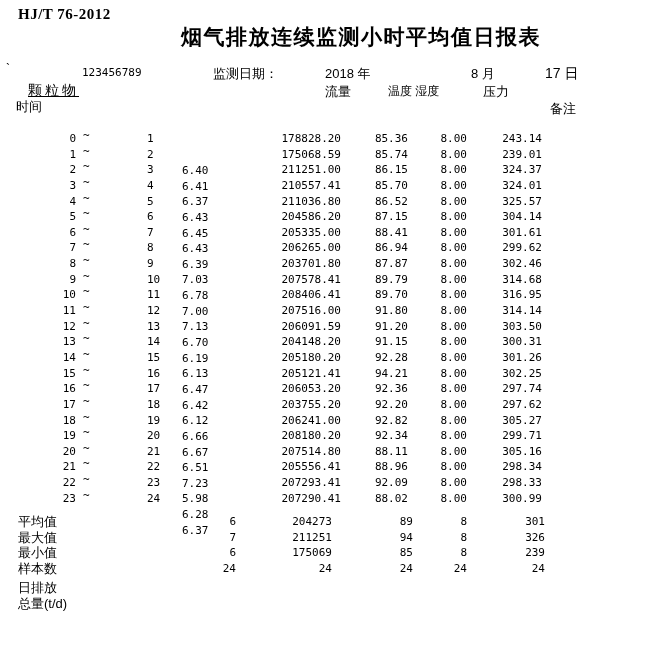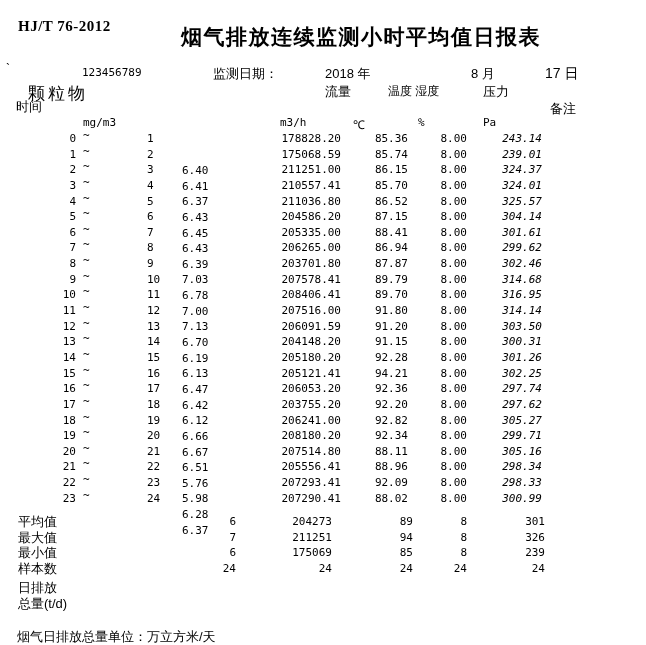--- a/index.html
+++ b/index.html
@@ -1,48 +1,48 @@
 <!DOCTYPE html>
 <html><head>
 <meta charset="utf-8">
 <style>
   html,body{margin:0;padding:0;background:#ffffff;}
   .sheet{position:relative;width:646px;height:645px;background:#ffffff;color:#000;
          font-family:"Liberation Sans",sans-serif;overflow:hidden;}
   .abs{position:absolute;white-space:nowrap;}
-  .std{left:18px;top:6px;font-family:"Liberation Serif",serif;font-weight:bold;font-size:15px;letter-spacing:0.5px;margin-top:12px;}
+  .std{left:18px;top:6px;font-family:"Liberation Serif",serif;font-weight:bold;font-size:15px;letter-spacing:0.5px;}
   .title{left:157px;top:23px;font-size:21px;font-weight:bold;letter-spacing:1.5px;margin-left:24px;}
   .plant{left:18px;top:51px;font-size:13px;}
   .tick{left:6px;top:62px;font-size:12px;}
   .code{left:82px;top:66px;font-family:"DejaVu Sans Mono",monospace;font-size:11px;}
   .datelabel{left:213px;top:65px;font-size:13px;}
   .dateyear{left:325px;top:65px;font-size:13px;text-align:right;}
   .datemonth{left:471px;top:65px;font-size:13px;}
   .dateday{left:545px;top:65px;font-size:14px;}
-  .hdr-pm{left:28px;top:82px;font-size:17px;letter-spacing:3px;}
+  .hdr-pm{left:28px;top:82px;font-size:14px;letter-spacing:3px;text-decoration:underline;}
   .hdr-flow{left:325px;top:83px;font-size:13px;}
   .hdr-temphum{left:388px;top:83px;font-size:12px;}
   .hdr-pres{left:483px;top:83px;font-size:13px;}
   .hdr-time{left:16px;top:98px;font-size:13px;}
   .hdr-remark{left:550px;top:100px;font-size:13px;}
   .units{top:116px;left:0;width:646px;height:14px;font-family:"DejaVu Sans Mono",monospace;font-size:11px;}
   .u{position:absolute;top:0;}
   .u-pm{left:83px;} .u-flow{left:280px;} .u-temp{left:353px;font-family:"Liberation Sans",sans-serif;font-size:12px;}
   .u-hum{left:418px;} .u-pres{left:483px;}
   .rows{position:absolute;top:131px;left:0;width:646px;}
   .row{position:relative;height:15.65px;font-family:"DejaVu Sans Mono",monospace;font-size:11px;}
   .c{position:absolute;top:1px;}
   .cs{left:0;width:76px;text-align:right;}
   .ct{left:83px;top:-2px;font-size:11px;}
   .ce{left:147px;}
   .pm{left:182px;width:100px;text-align:left;margin-top:32px;}
   .fl{left:241px;width:100px;text-align:right;}
   .tp{left:308px;width:100px;text-align:right;}
   .hm{left:367px;width:100px;text-align:right;}
-  .pr{left:442px;width:100px;text-align:right;font-style:italic;}
+  .pr{left:442px;width:100px;text-align:right;}
   .summary{position:absolute;top:512px;left:0;width:514px;}
   .srow{position:relative;height:15.7px;}
   .sl{position:absolute;left:18px;top:1px;font-size:13px;}
   .sv{position:absolute;top:3px;font-family:"DejaVu Sans Mono",monospace;font-size:11px;text-align:right;width:100px;}
   .s-pm{left:136px;} .s-fl{left:232px;} .s-tp{left:313px;} .s-hm{left:367px;} .s-pr{left:445px;}
   .emis1{left:18px;top:579px;font-size:13px;}
   .emis2{left:18px;top:595px;font-size:13px;}
   .note{left:17px;top:628px;font-size:13px;}
 </style>
 </head>
@@ -58,27 +58,20 @@
   <div class="abs datemonth">8 月</div>
   <div class="abs dateday">17 日</div>
 
   <div class="abs hdr-pm">颗粒物</div>
   <div class="abs hdr-flow">流量</div>
   <div class="abs hdr-temphum">温度 湿度</div>
   <div class="abs hdr-pres">压力</div>
   <div class="abs hdr-time">时间</div>
   <div class="abs hdr-remark">备注</div>
 
-  <div class="abs units">
-    <span class="u u-pm">mg/m3</span>
-    <span class="u u-flow">m3/h</span>
-    <span class="u u-temp">℃</span>
-    <span class="u u-hum">%</span>
-    <span class="u u-pres">Pa</span>
-  </div>
 
   <div class="rows">
       <div class="row">
         <span class="c cs">0</span>
         <span class="c ct">~</span>
         <span class="c ce">1</span>
         <span class="c pm">6.40</span>
         <span class="c fl">178828.20</span>
         <span class="c tp">85.36</span>
         <span class="c hm">8.00</span>
@@ -271,21 +264,21 @@
         <span class="c pm">6.51</span>
         <span class="c fl">208180.20</span>
         <span class="c tp">92.34</span>
         <span class="c hm">8.00</span>
         <span class="c pr">299.71</span>
       </div>
       <div class="row">
         <span class="c cs">20</span>
         <span class="c ct">~</span>
         <span class="c ce">21</span>
-        <span class="c pm">5.76</span>
+        <span class="c pm">7.23</span>
         <span class="c fl">207514.80</span>
         <span class="c tp">88.11</span>
         <span class="c hm">8.00</span>
         <span class="c pr">305.16</span>
       </div>
       <div class="row">
         <span class="c cs">21</span>
         <span class="c ct">~</span>
         <span class="c ce">22</span>
         <span class="c pm">5.98</span>
@@ -345,14 +338,13 @@
         <span class="sv s-pm">24</span>
         <span class="sv s-fl">24</span>
         <span class="sv s-tp">24</span>
         <span class="sv s-hm">24</span>
         <span class="sv s-pr">24</span>
       </div>
     </div>
 
   <div class="abs emis1">日排放</div>
   <div class="abs emis2">总量(t/d)</div>
-  <div class="abs note">烟气日排放总量单位：万立方米/天</div>
 </div>
 
 </body></html>

